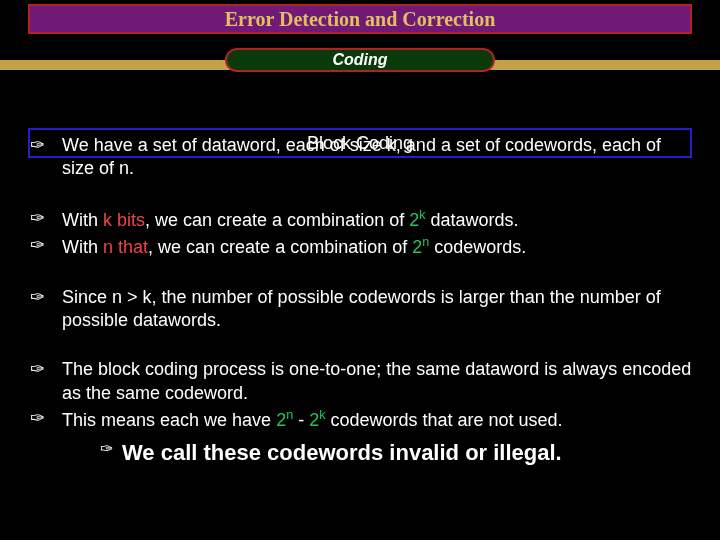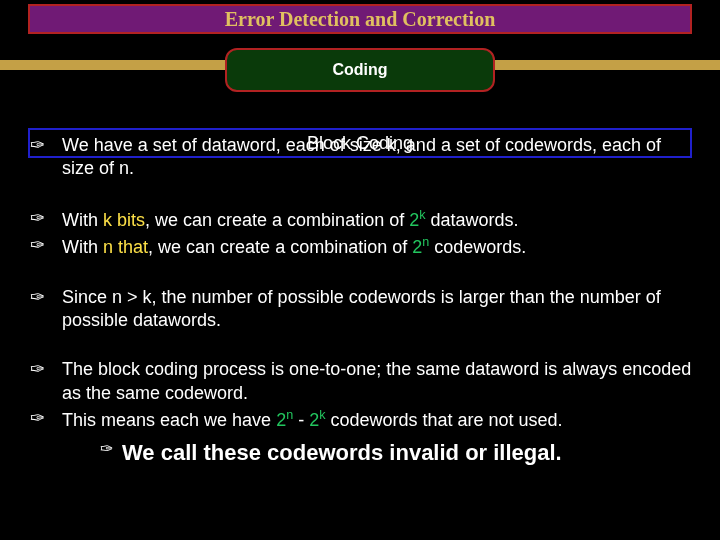--- a/index.html
+++ b/index.html
@@ -38,28 +38,29 @@
     font-size: 20px;
     font-family: "Times New Roman", serif;
   }
 
   .coding-badge {
     position: absolute;
     top: 48px;
     left: 50%;
     transform: translateX(-50%);
     width: 270px;
-    height: 44px;
+    height: 24px;
     background: #0a3a0a;
     border: 2px solid #b22222;
     border-radius: 12px;
     display: flex;
     align-items: center;
     justify-content: center;
     z-index: 2;
+    font-style: italic;
   }
   .coding-text {
     color: #fff;
     font-weight: bold;
     font-size: 16px;
   }
 
   .subtitle-bar {
     position: absolute;
     top: 84px;
@@ -117,21 +118,21 @@
     flex: 0 0 22px;
     font-size: 16px;
     color: #fff;
   }
   .sub-body {
     flex: 1;
     font-weight: bold;
     font-size: 22px;
   }
 
-  .hl   { color: #fde047; }
+  .hl   { color: #ef4444; }
   .hlred{ color: #22c55e; }
   sup { font-size: 0.7em; }
 </style>
 </head>
 <body>
 
 <div class="stripe stripe1"></div>
 
 <div class="title-bar">
   <span class="title-text">Error Detection and Correction</span>

